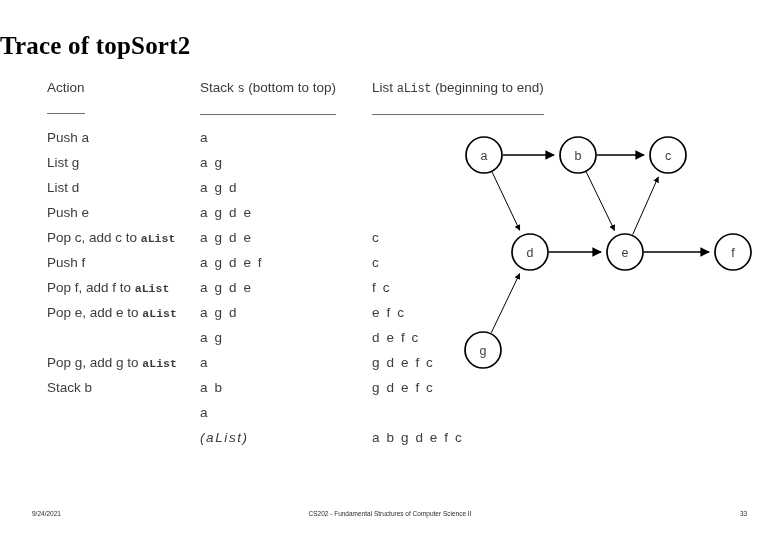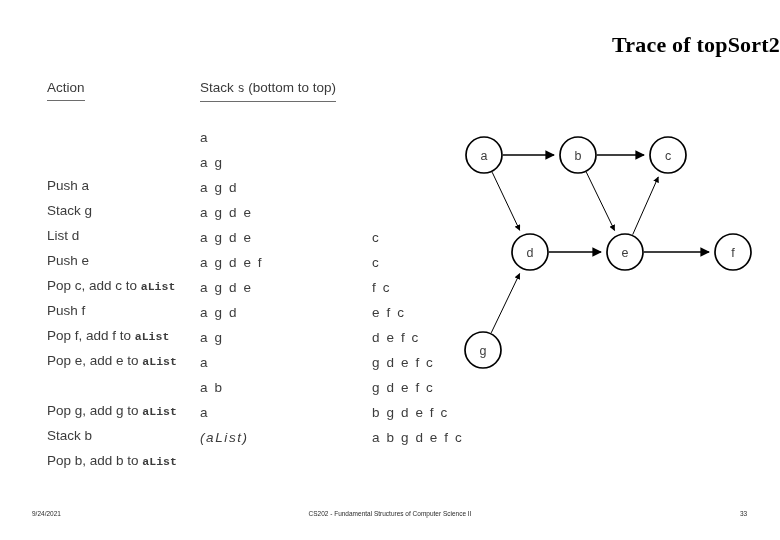--- a/index.html
+++ b/index.html
@@ -15,24 +15,24 @@
     overflow: hidden;
     position: relative;
   }
 
   
   #slide-title {
     position: absolute;
     left: 0;
     top: 32px;
     width: 780px;
-    text-align: right;
+    text-align: left;
     font-family: "Liberation Serif", serif;
     font-weight: bold;
-    font-size: 22px;
+    font-size: 25px;
     color: #000000;
     letter-spacing: 0.2px;
   }
 
   
   #trace-table {
     position: absolute;
     left: 47px;
     top: 80px;
     width: 520px;
@@ -41,21 +41,21 @@
   .hdr-row {
     position: relative;
     height: 24px;
   }
   .hdr {
     position: absolute;
     top: 0;
     font-size: 13.5px;
     color: #3a3a3a;
     white-space: nowrap;
-    padding-bottom: 4px;
+    padding-bottom: 17px;
     border-bottom: 1px solid #6d6d6d;
     line-height: 16px;
   }
   .hdr .mono {
     font-family: "Liberation Mono", monospace;
     font-size: 12px;
     letter-spacing: -0.3px;
   }
   #hdr-action { left: 0px; }
   #hdr-stack  { left: 153px; }
@@ -70,21 +70,20 @@
     height: 25px;
     line-height: 25px;
     font-size: 13.5px;
     color: #3c3c3c;
     white-space: nowrap;
   }
   .cell-action {
     position: absolute;
     left: 0px;
     top: 0;
-    margin-top: 48px;
   }
   .cell-stack {
     position: absolute;
     left: 153px;
     top: 0;
     letter-spacing: 1.6px;
   }
   .cell-list {
     position: absolute;
     left: 325px;
@@ -143,30 +142,31 @@
 
 <div id="slide-title">Trace of topSort2</div>
 
 <div id="trace-table">
 
   <div class="hdr-row">
     <div class="hdr" id="hdr-action">Action</div>
 
     <div class="hdr" id="hdr-stack"><span>Stack </span><span class="mono">s</span><span> (bottom to top)</span></div>
 
+    <div class="hdr" id="hdr-list"><span>List </span><span class="mono">aList</span><span> (beginning to end)</span></div>
   </div>
 
   <div class="rows" id="trace-rows">
       <div class="trace-row">
         <div class="cell-action"><span>Push a</span></div>
         <div class="cell-stack">a</div>
         <div class="cell-list"></div>
       </div>
       <div class="trace-row">
-        <div class="cell-action"><span>Stack g</span></div>
+        <div class="cell-action"><span>List g</span></div>
         <div class="cell-stack">a g</div>
         <div class="cell-list"></div>
       </div>
       <div class="trace-row">
         <div class="cell-action"><span>List d</span></div>
         <div class="cell-stack">a g d</div>
         <div class="cell-list"></div>
       </div>
       <div class="trace-row">
         <div class="cell-action"><span>Push e</span></div>
@@ -201,23 +201,21 @@
         <div class="cell-action"><span>Pop g, add g to </span><span class="mono">aList</span></div>
         <div class="cell-stack">a</div>
         <div class="cell-list">g d e f c</div>
       </div>
       <div class="trace-row">
         <div class="cell-action"><span>Stack b</span></div>
         <div class="cell-stack">a b</div>
         <div class="cell-list">g d e f c</div>
       </div>
       <div class="trace-row">
-        <div class="cell-action"><span>Pop b, add b to </span><span class="mono">aList</span></div>
         <div class="cell-stack">a</div>
-        <div class="cell-list">b g d e f c</div>
       </div>
       <div class="trace-row">
         <div class="cell-stack ital">(aList)</div>
         <div class="cell-list">a b g d e f c</div>
       </div>
     </div>
 </div>
 
 <div id="graph-figure">
   <svg id="graph-svg" width="325" height="260" viewBox="0 0 325 260">

